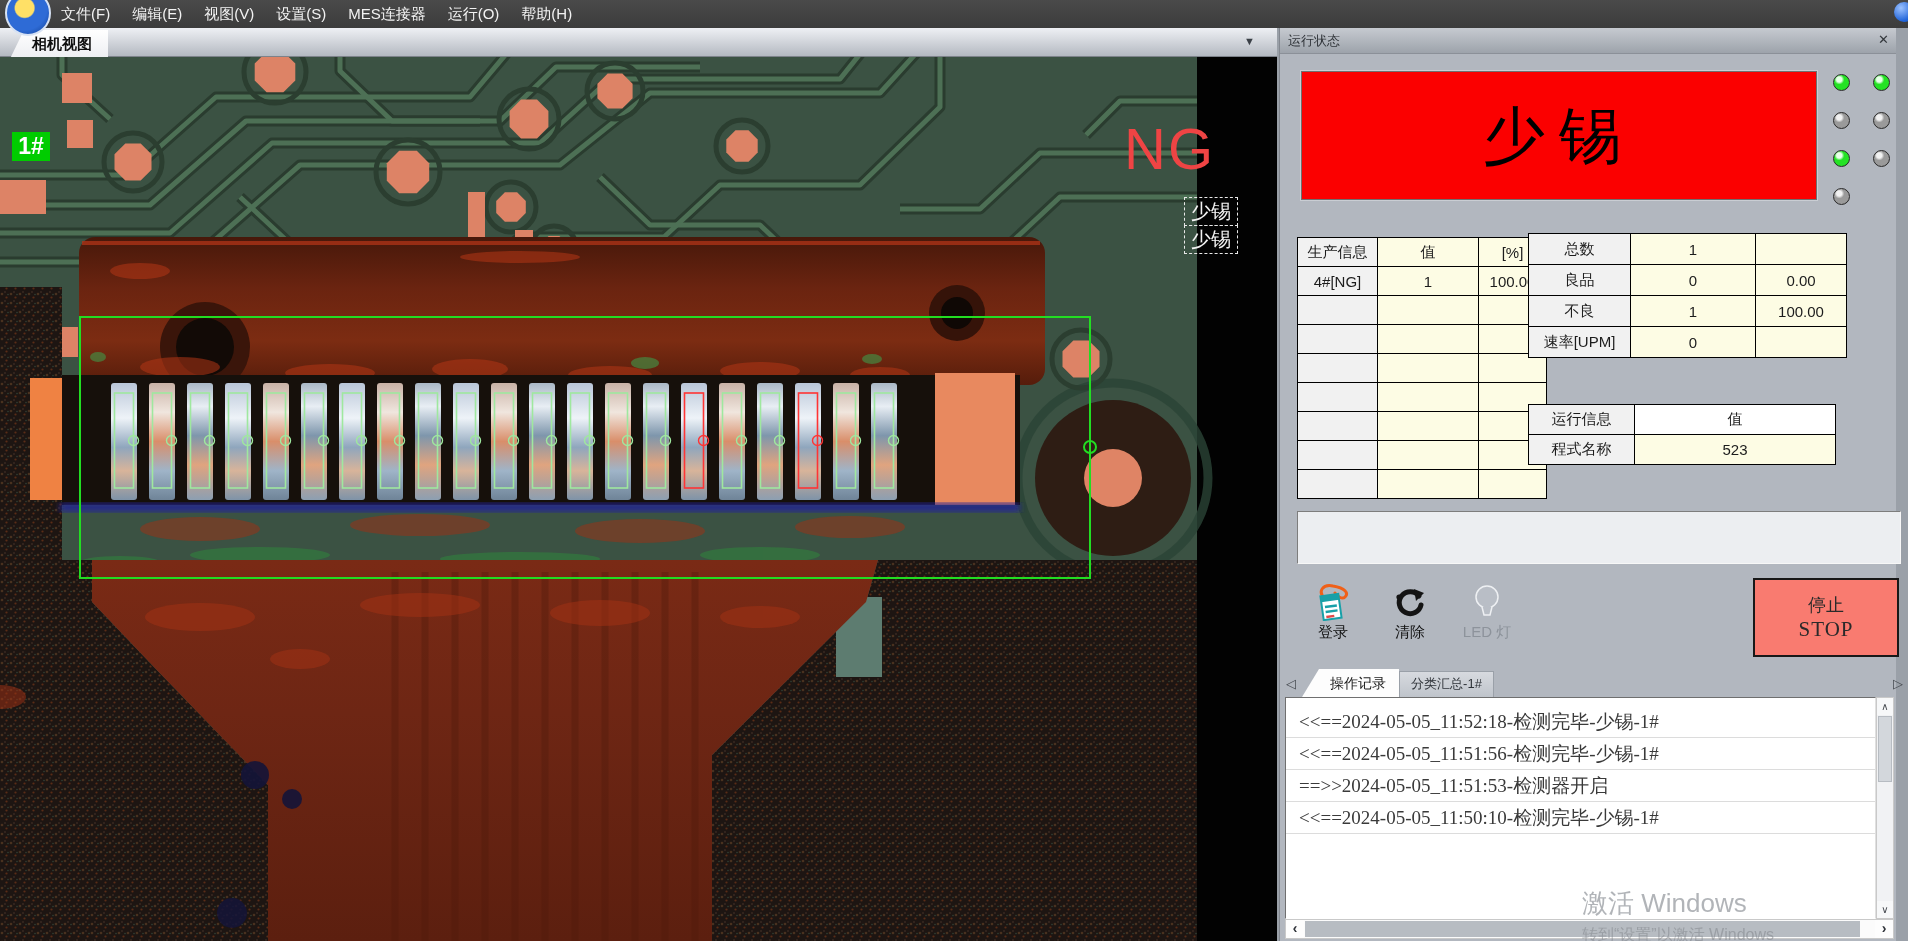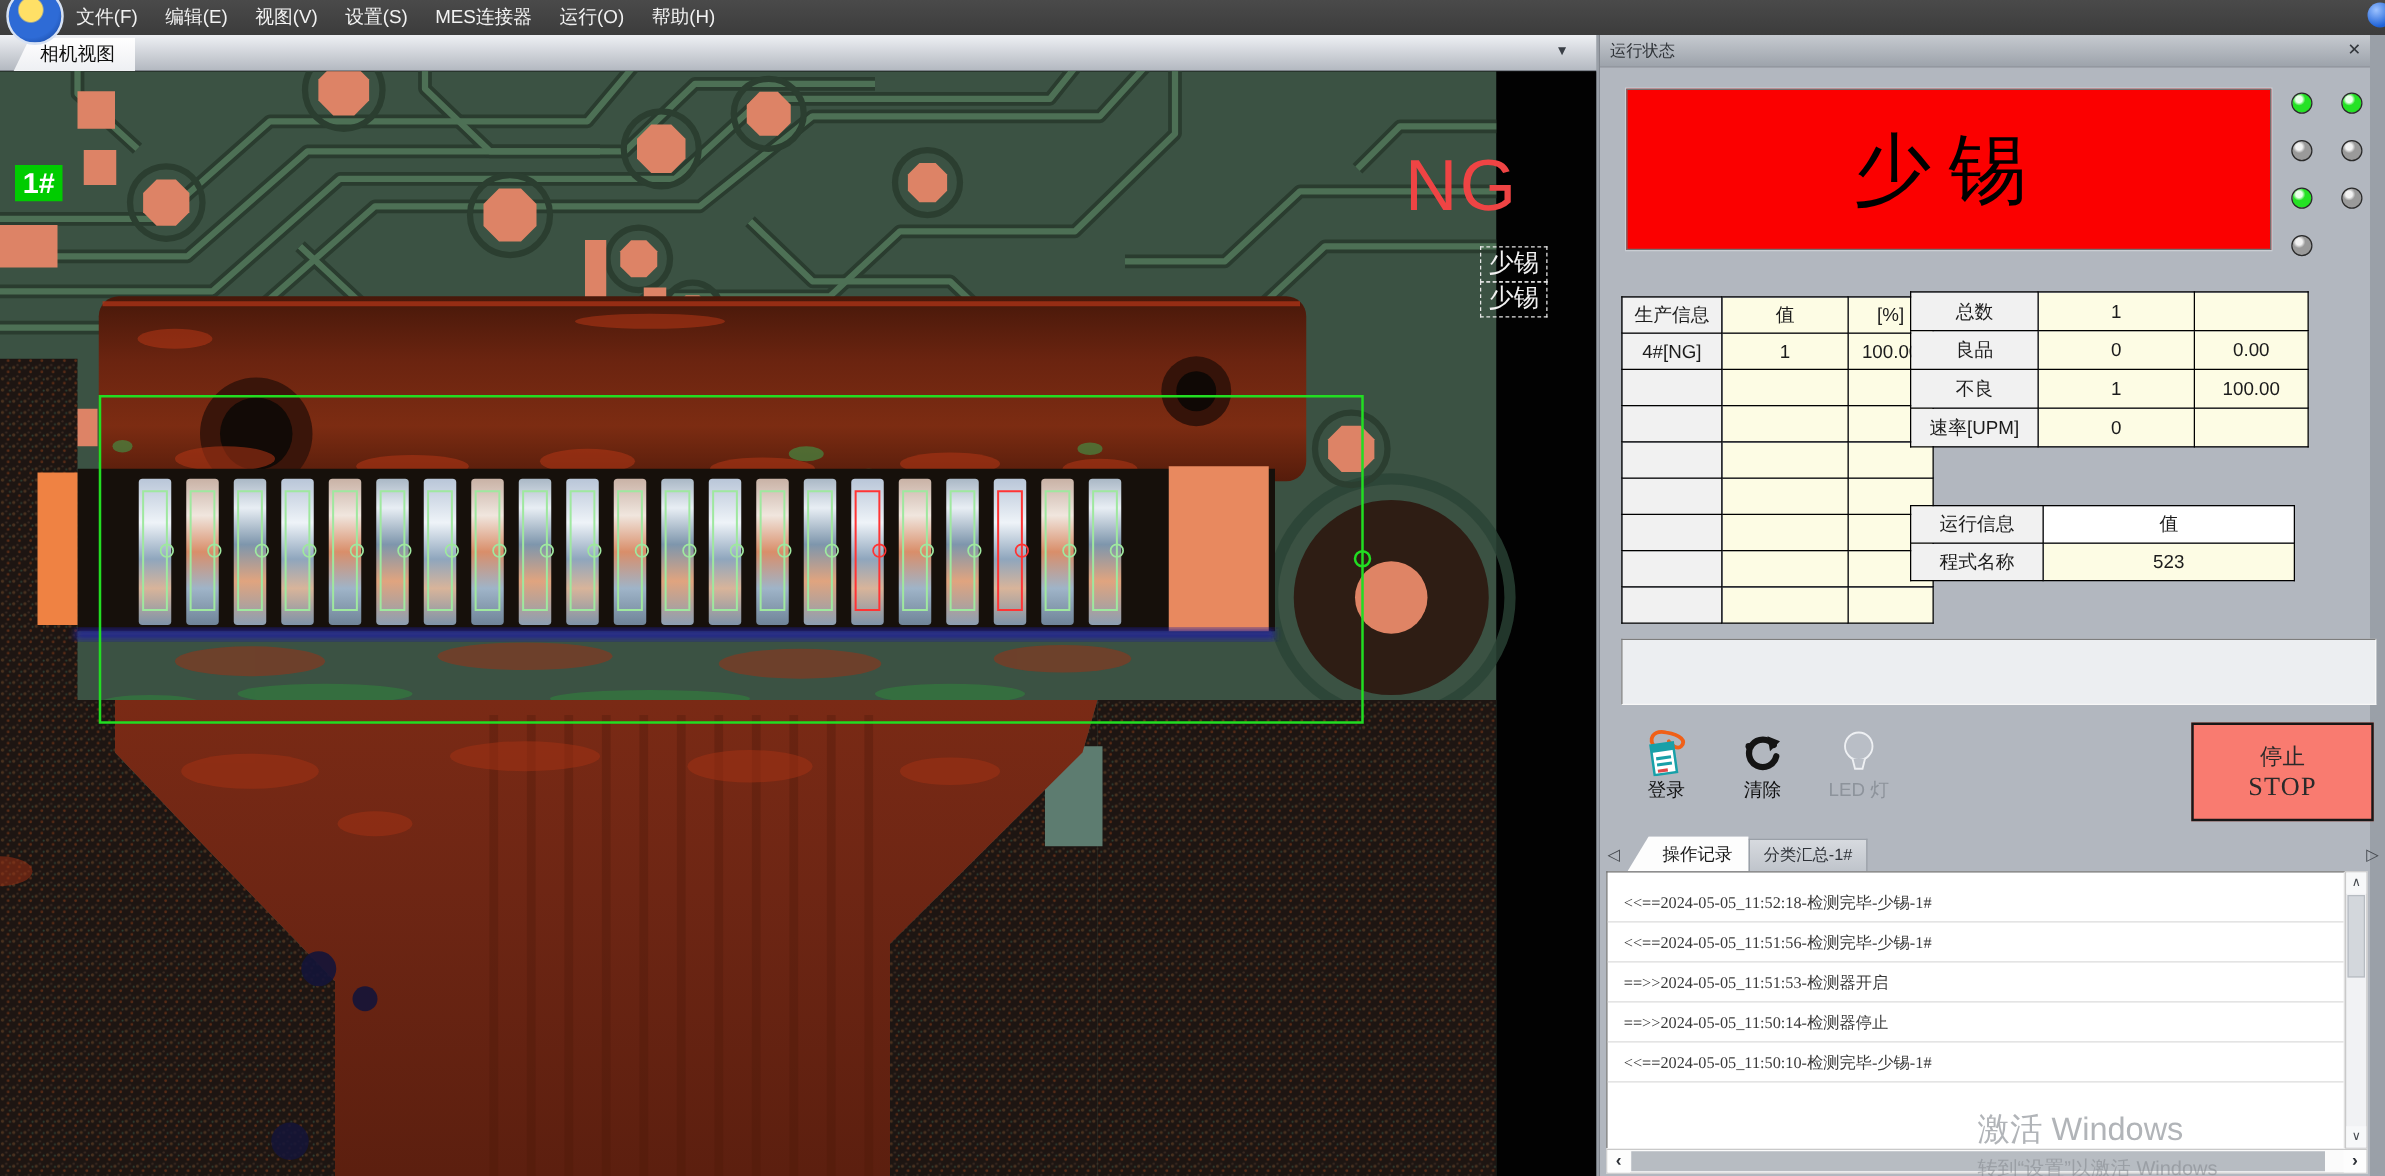--- a/index.html
+++ b/index.html
@@ -16,21 +16,21 @@
     border:2px solid #d7e2f4;z-index:31;}
   #tray-dot{position:absolute;right:-6px;top:2px;width:20px;height:20px;border-radius:50%;
     background:radial-gradient(circle at 35% 30%, #9cc2ff, #1e62d8 70%);z-index:31;}
 
   
   #cam-tabbar{position:absolute;left:0;top:28px;width:1277px;height:29px;
     background:linear-gradient(#eef0f4,#b4b9c1);border-bottom:1px solid #7d828a;box-sizing:border-box;}
   #cam-tab{position:absolute;left:6px;top:2px;width:102px;height:37px;
     background:linear-gradient(#ffffff,#e7e9ee);
     clip-path:polygon(18px 0,100% 0,100% 100%,0 100%);
-    font-size:15px;font-weight:normal;color:#101010;line-height:27px;padding-left:26px;box-sizing:border-box;}
+    font-size:15px;font-weight:bold;color:#101010;line-height:27px;padding-left:26px;box-sizing:border-box;}
   #cam-dropdown{position:absolute;right:22px;top:7px;font-size:11px;color:#3a3f46;}
 
   
   #camera-area{position:absolute;left:0;top:57px;width:1277px;height:884px;background:#000;}
   #cam-label{position:absolute;left:12px;top:75px;width:38px;height:29px;background:#00cc00;
     color:#fff;font-size:23px;font-weight:bold;text-align:center;line-height:29px;z-index:5;}
   #ng-text{position:absolute;left:1124px;top:58px;font-size:58px;color:#ef4444;
     letter-spacing:2px;z-index:5;font-family:"Liberation Sans",sans-serif;}
   #defect-labels{position:absolute;left:1184px;top:140px;z-index:5;}
   .defect-label{width:54px;height:29px;border:1px dashed #e8e8e8;box-sizing:border-box;
@@ -94,21 +94,21 @@
     clip-path:polygon(17px 0,100% 0,100% 100%,0 100%);font-size:14px;color:#1a1a1a;
     line-height:28px;padding-left:28px;box-sizing:border-box;}
   #log-tab-inactive{position:absolute;left:119px;top:3px;width:95px;height:26px;
     background:linear-gradient(#d7dadf,#bfc4cb);border:1px solid #9aa0a8;border-bottom:none;
     box-sizing:border-box;font-size:13px;color:#2e3238;line-height:24px;text-align:center;}
 
   #log-box{position:absolute;left:5px;top:669px;width:591px;height:222px;background:#fff;
     border-top:1px solid #6f6f6f;border-left:1px solid #6f6f6f;
     border-bottom:1px solid #fff;border-right:1px solid #e0e0e0;
     box-sizing:border-box;overflow:hidden;padding-top:8px;}
-  .log-row{height:31px;line-height:31px;padding-left:13px;font-size:13px;color:#3a3a3a;
+  .log-row{height:31px;line-height:31px;padding-left:13px;font-size:19px;color:#3a3a3a;
     font-family:"Liberation Serif",serif;border-bottom:1px solid #dcdcdc;white-space:nowrap;}
 
   #log-vscroll{position:absolute;left:596px;top:669px;width:18px;height:222px;background:#f1f2f4;
     border:1px solid #c9c9c9;box-sizing:border-box;}
   .vs-btn{position:absolute;left:0;width:16px;height:17px;text-align:center;font-size:10px;
     color:#45494f;line-height:17px;background:#f7f8f9;}
   #vs-up{top:0;} #vs-down{bottom:0;}
   #vs-thumb{position:absolute;left:1px;top:18px;width:14px;height:66px;background:#d3d7dc;border:1px solid #b7bcc2;box-sizing:border-box;}
 
   #log-hscroll{position:absolute;left:5px;top:891px;width:609px;height:20px;background:#fbfbfb;
@@ -564,21 +564,20 @@
     <span class="strip-arrow" id="tab-prev">◁</span>
     <div id="log-tab-active">操作记录</div>
     <div id="log-tab-inactive">分类汇总-1#</div>
     <span class="strip-arrow" id="tab-next">▷</span>
   </div>
 
   <div id="log-box">
     <div class="log-row">&lt;&lt;==2024-05-05_11:52:18-检测完毕-少锡-1#</div>
     <div class="log-row">&lt;&lt;==2024-05-05_11:51:56-检测完毕-少锡-1#</div>
     <div class="log-row">==&gt;&gt;2024-05-05_11:51:53-检测器开启</div>
-    <div class="log-row">==&gt;&gt;2024-05-05_11:50:14-检测器停止</div>
     <div class="log-row">&lt;&lt;==2024-05-05_11:50:10-检测完毕-少锡-1#</div>
   </div>
 
   <div id="log-vscroll">
     <div class="vs-btn" id="vs-up">∧</div>
     <div id="vs-thumb"></div>
     <div class="vs-btn" id="vs-down">∨</div>
   </div>
 
   <div id="log-hscroll">

